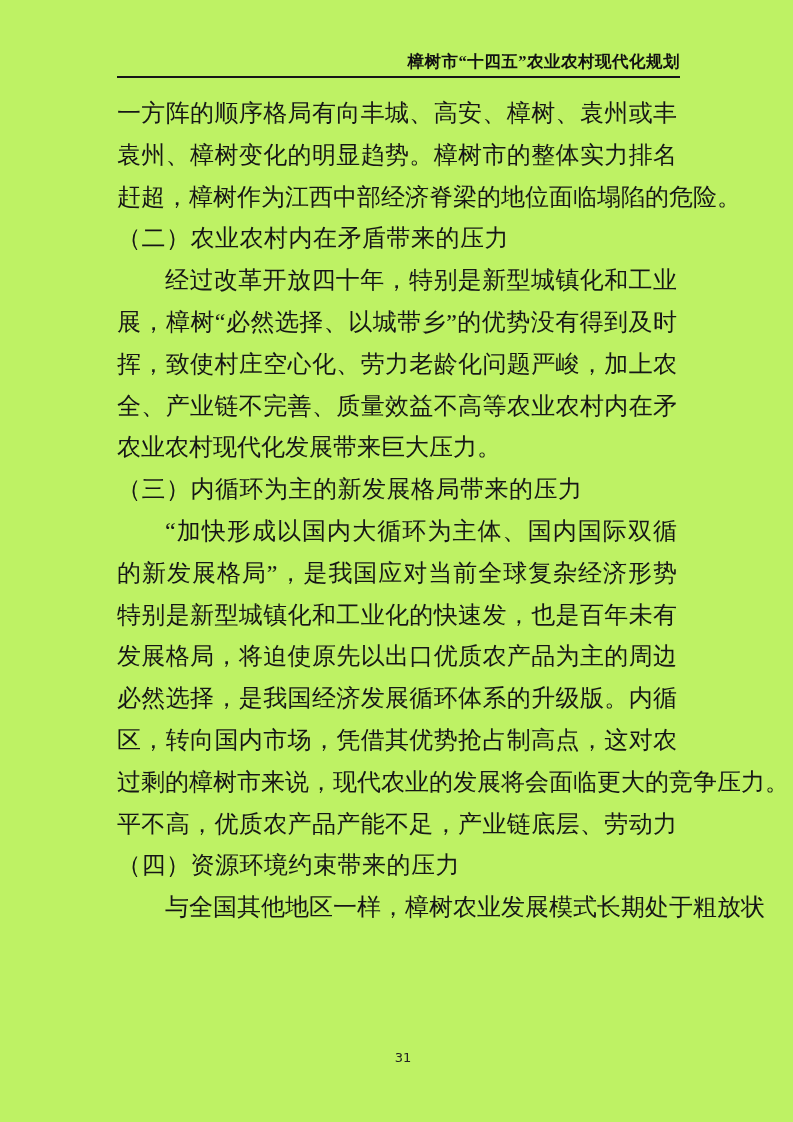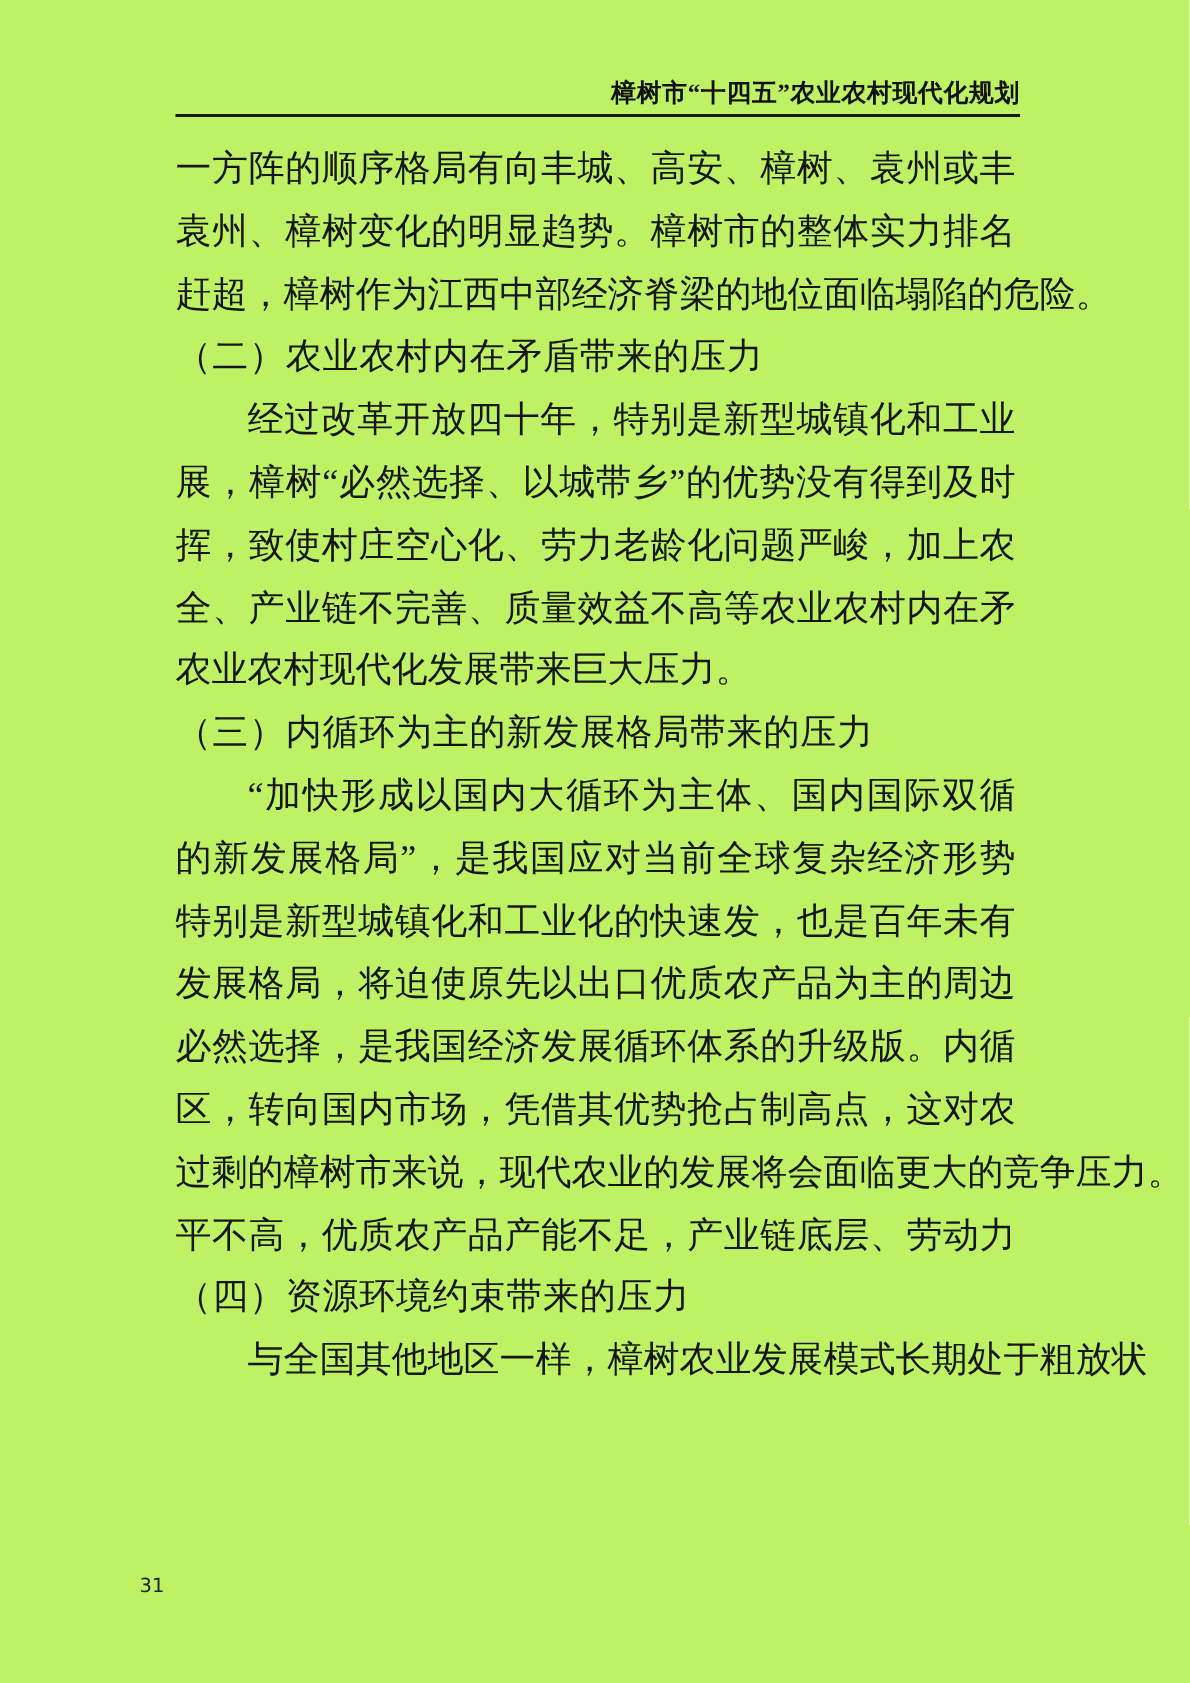--- a/index.html
+++ b/index.html
@@ -57,24 +57,24 @@
   }
   .line.indent {
     text-indent: 2em;
   }
   .line.heading {
     font-weight: normal;
     letter-spacing: 0.5px;
   }
   .footer {
     position: absolute;
-    left: 93px;
+    left: 123px;
     width: 560px;
     top: 1048px;
-    text-align: left;
+    text-align: center;
   }
   .page-number {
     font-size: 13px;
     color: #222222;
     font-family: "DejaVu Sans", sans-serif;
   }
 </style>
 </head>
 <body>
 

